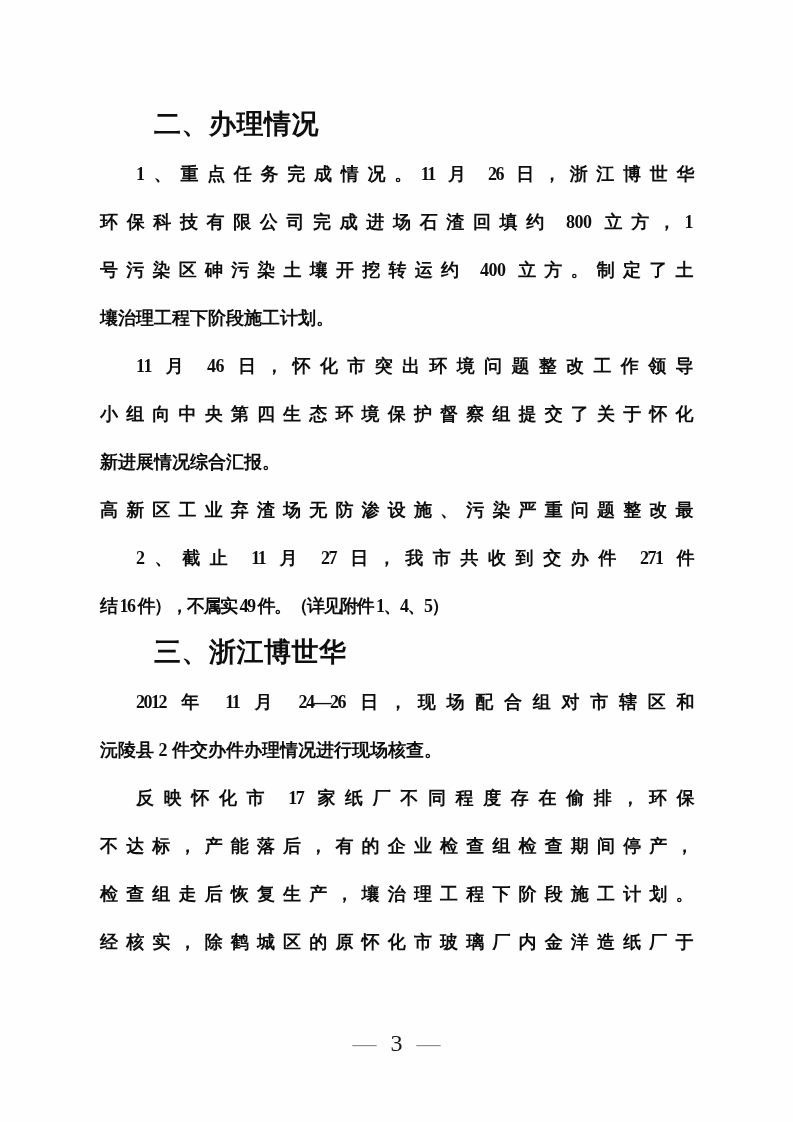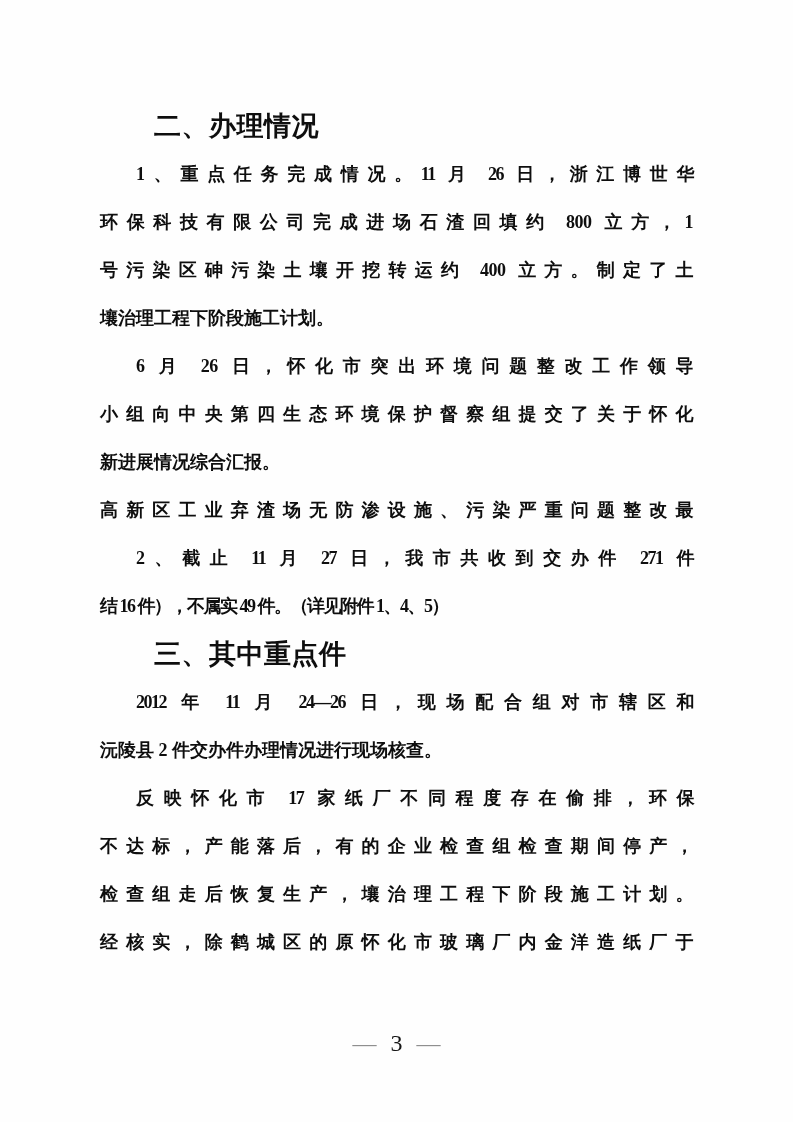--- a/index.html
+++ b/index.html
@@ -29,21 +29,21 @@
     color: #0e0e0e;
     font-family: "Liberation Serif", "DejaVu Serif", serif;
   }
   .line.justify {
     text-align: justify;
     text-align-last: justify;
     letter-spacing: -0.5px;
   }
   .line.indent { text-indent: 2em; }
   .line.heading {
-    font-family: Liberation Sans, sans-serif;
+    font-family: Liberation Mono, monospace;
     font-weight: 800;
     font-size: 27px;
     letter-spacing: 0.5px;
   }
   .line.squeeze-s { letter-spacing: -1.5px; }
   .line.squeeze-m { letter-spacing: -2.6px; }
   .footer {
     position: absolute;
     top: 1026px;
     left: 0;
@@ -68,27 +68,27 @@
 </head>
 <body>
 
 <div class="page">
   <div class="content">
     <div class="line heading indent">二、办理情况</div>
     <div class="line justify indent squeeze-s">1、重点任务完成情况。11 月 26 日，浙江博世华</div>
     <div class="line justify">环保科技有限公司完成进场石渣回填约 800 立方，1</div>
     <div class="line justify">号污染区砷污染土壤开挖转运约 400 立方。制定了土</div>
     <div class="line">壤治理工程下阶段施工计划。</div>
-    <div class="line justify indent">6 月 26 日，怀化市突出环境问题整改工作领导</div>
+    <div class="line justify indent">11 月 46 日，怀化市突出环境问题整改工作领导</div>
     <div class="line justify">小组向中央第四生态环境保护督察组提交了关于怀化</div>
     <div class="line">新进展情况综合汇报。</div>
     <div class="line justify">高新区工业弃渣场无防渗设施、污染严重问题整改最</div>
     <div class="line justify indent squeeze-s">2、截止 11 月 27 日，我市共收到交办件 271 件</div>
     <div class="line squeeze-s">结 16 件），不属实 49 件。（详见附件 1、4、5）</div>
-    <div class="line heading indent">三、其中重点件</div>
+    <div class="line heading indent">三、浙江博世华</div>
     <div class="line justify indent squeeze-s">2012 年 11 月 24—26 日，现场配合组对市辖区和</div>
     <div class="line">沅陵县 2 件交办件办理情况进行现场核查。</div>
     <div class="line justify indent squeeze-s">反映怀化市 17 家纸厂不同程度存在偷排，环保</div>
     <div class="line justify">不达标，产能落后，有的企业检查组检查期间停产，</div>
     <div class="line justify">检查组走后恢复生产，壤治理工程下阶段施工计划。</div>
     <div class="line justify">经核实，除鹤城区的原怀化市玻璃厂内金洋造纸厂于</div>
   </div>
 
   <div class="footer">
     <span class="dash">—</span><span class="num">3</span><span class="dash">—</span>

